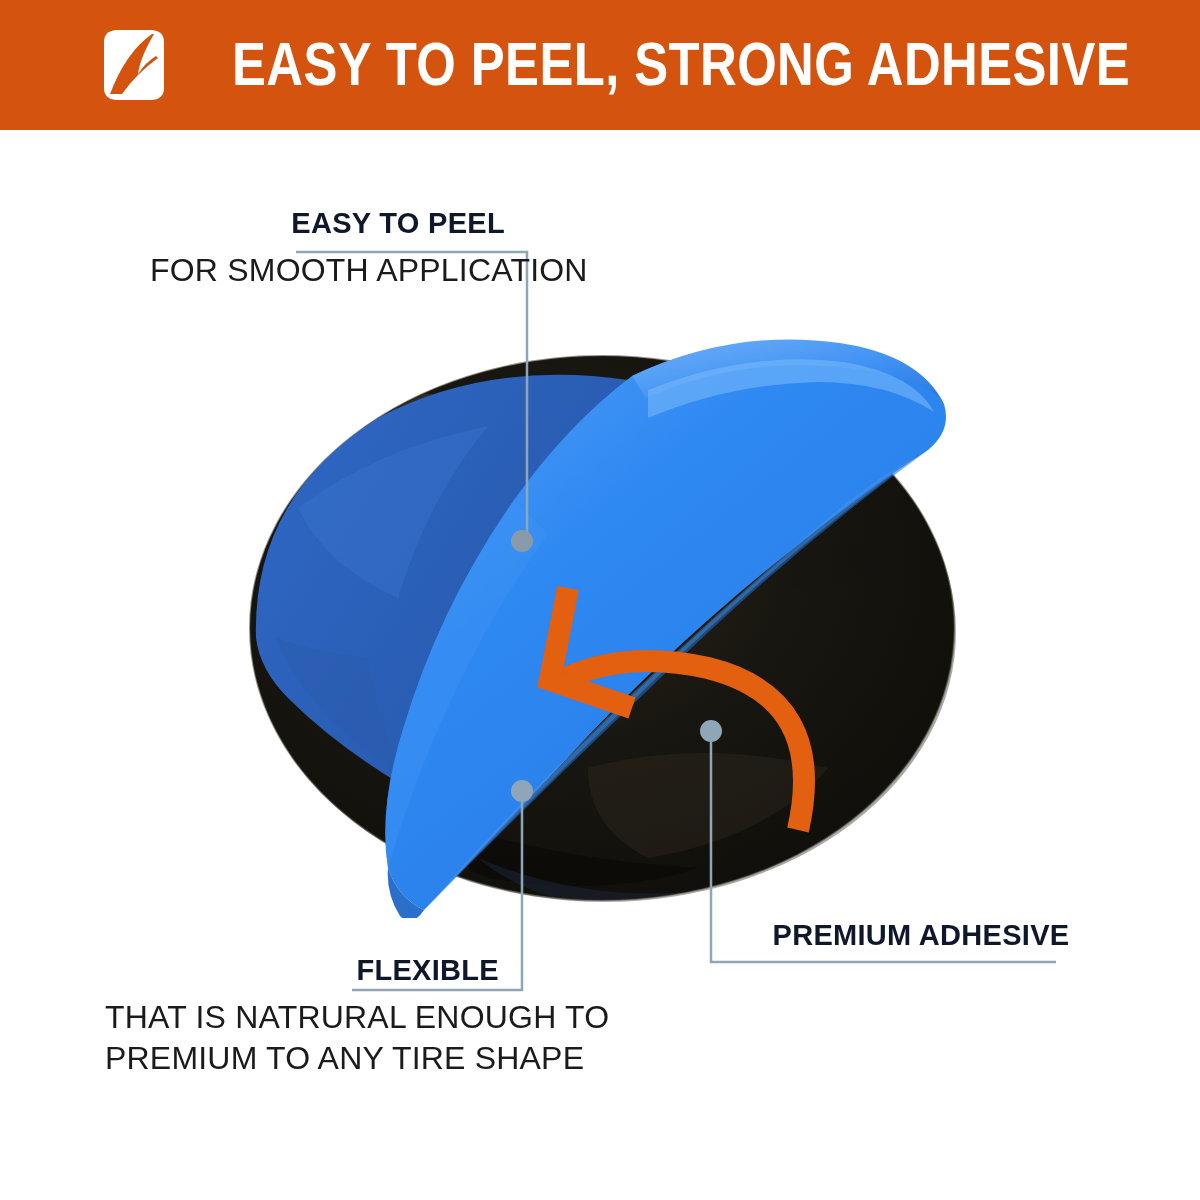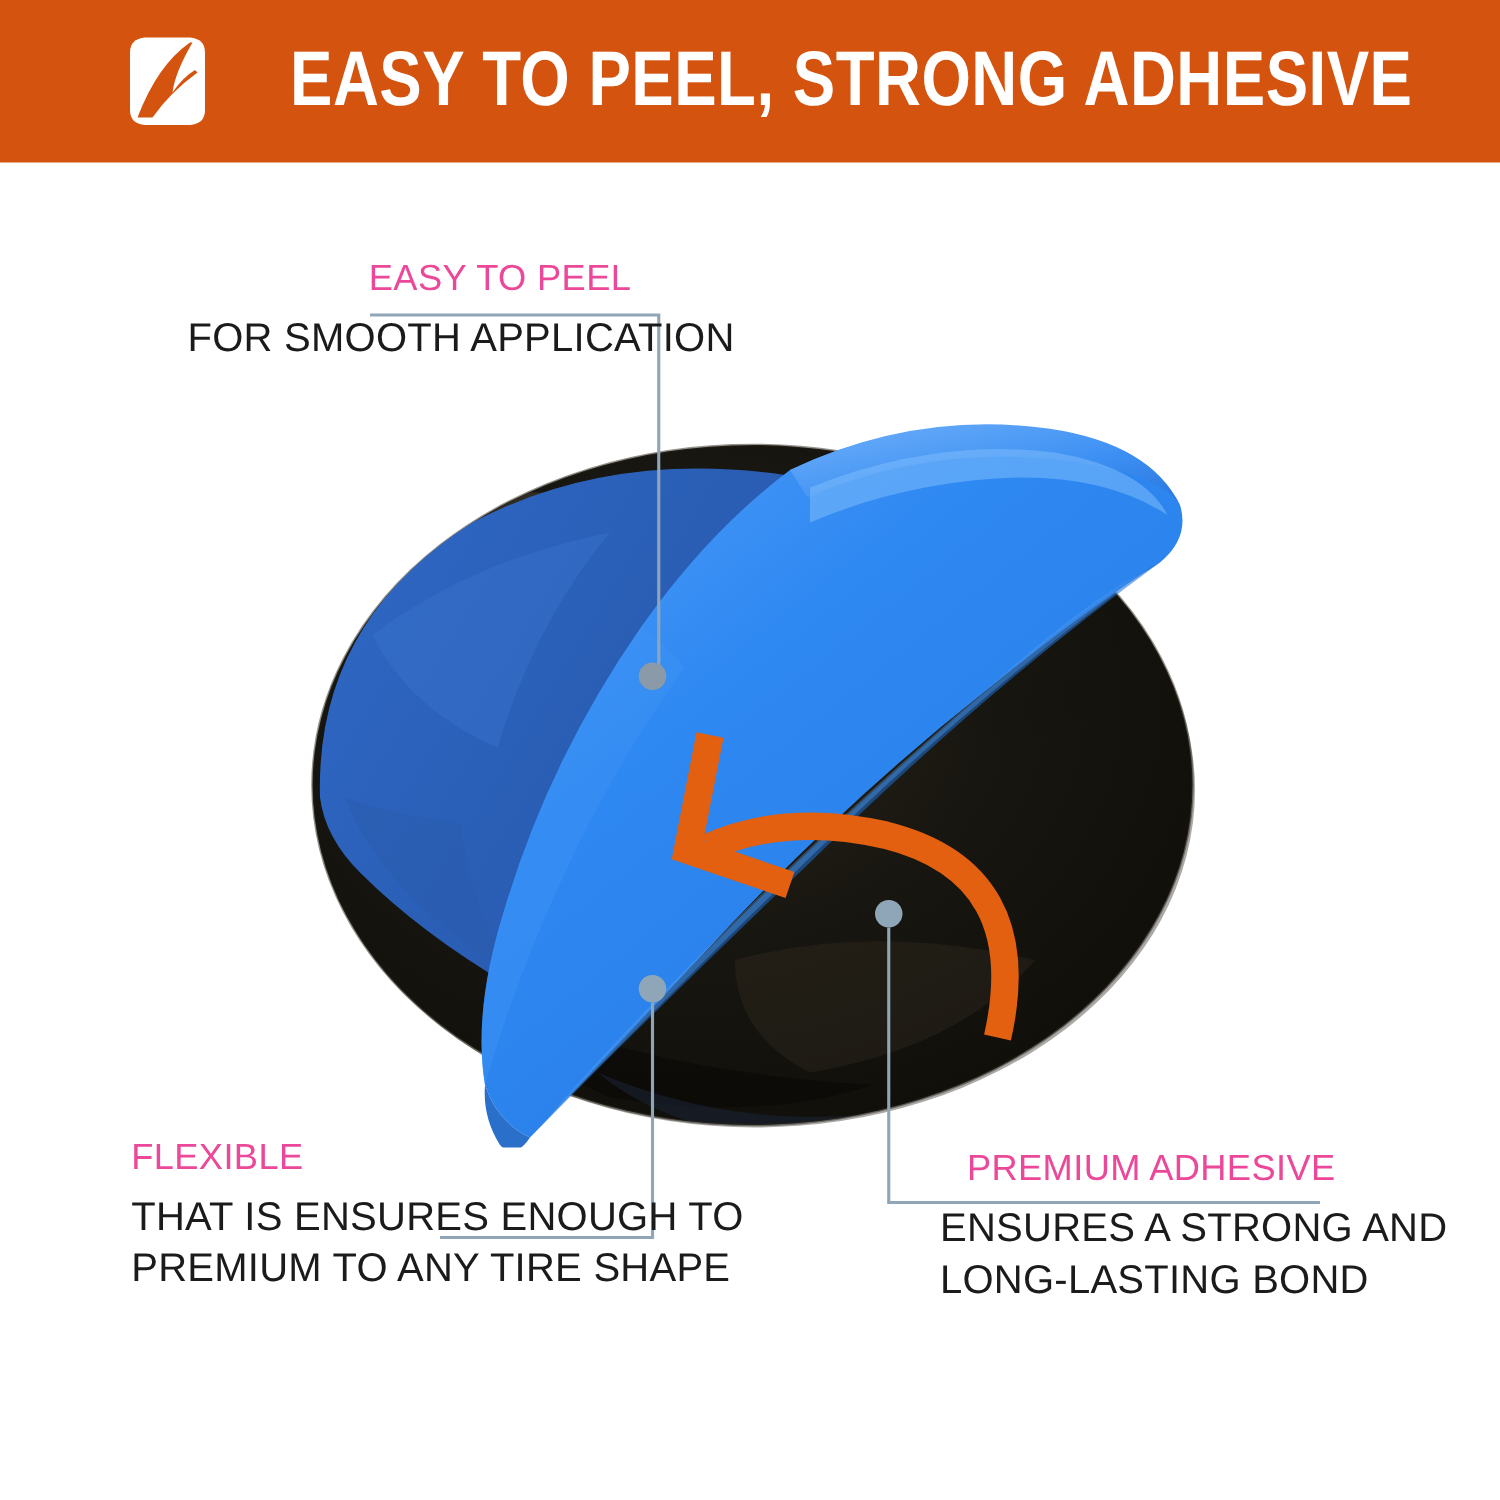--- a/index.html
+++ b/index.html
@@ -61,43 +61,43 @@
     position:absolute;
     left:0; top:0;
     width:1200px; height:1200px;
     pointer-events:none;
   }
 
   
   .callout { position:absolute; }
 
   .callout-heading {
-    color:#ec4899;
+    color:#0f172a;
     font-family:"Liberation Sans Narrow","Liberation Sans",sans-serif;
     font-size:29px;
-    font-weight:normal;
+    font-weight:bold;
     letter-spacing:0.3px;
     line-height:1.05;
     white-space:nowrap;
   }
   .callout-body {
     color:#1b1b1b;
     font-family:"Liberation Sans Narrow","Liberation Sans",sans-serif;
     font-size:32px;
     font-weight:normal;
     letter-spacing:0.2px;
     line-height:1.28;
     white-space:nowrap;
   }
 
   .co-peel       { left:150px;  top:208px;  text-align:right; width:377px; }
   .co-peel .callout-heading { padding-right:22px; }
   .co-peel .callout-body    { margin-top:12px; }
 
-  .co-flexible   { left:105px;  top:911px;  width:422px; }
+  .co-flexible   { left:105px;  top:955px;  text-align:right; width:422px; }
   .co-flexible .callout-heading { padding-right:28px; }
   .co-flexible .callout-body    { margin-top:12px; }
 
   .co-adhesive   { left:730px;  top:920px;  text-align:center; width:360px; }
   .co-adhesive .callout-heading { padding-left:22px; }
   .co-adhesive .callout-body    { margin-top:12px; padding-left:22px; }
 </style>
 </head>
 <body>
 
@@ -226,26 +226,22 @@
   <div class="callout co-peel">
     <div class="callout-heading">EASY TO PEEL</div>
     <div class="callout-body">
       <div>FOR SMOOTH APPLICATION</div>
     </div>
   </div>
 
   <div class="callout co-flexible">
     <div class="callout-heading">FLEXIBLE</div>
     <div class="callout-body">
-      <div>THAT IS ENSURES ENOUGH TO</div>
+      <div>THAT IS NATRURAL ENOUGH TO</div>
       <div>PREMIUM TO ANY TIRE SHAPE</div>
     </div>
   </div>
 
   <div class="callout co-adhesive">
     <div class="callout-heading">PREMIUM ADHESIVE</div>
-    <div class="callout-body">
-      <div>ENSURES A STRONG AND</div>
-      <div>LONG-LASTING BOND</div>
-    </div>
   </div>
 
 </div>
 
 </body></html>

